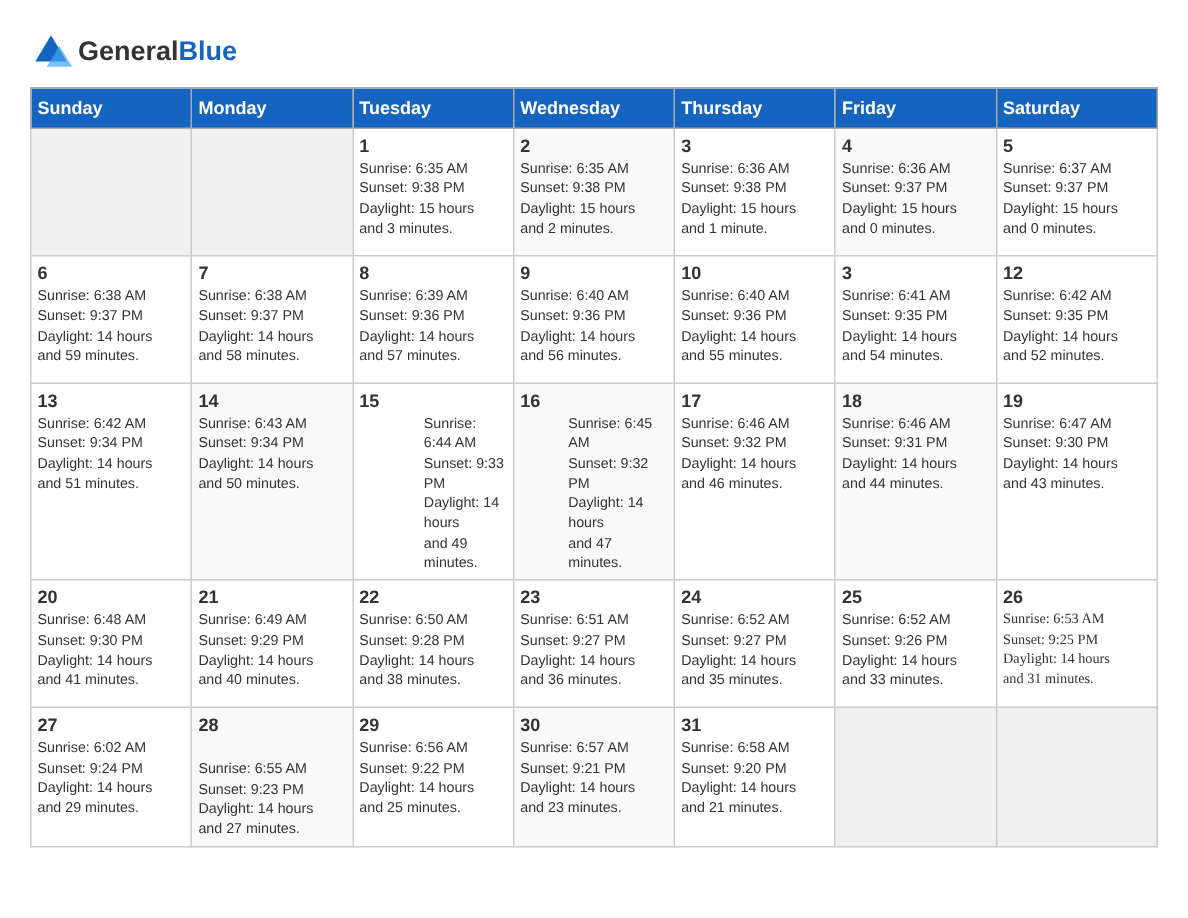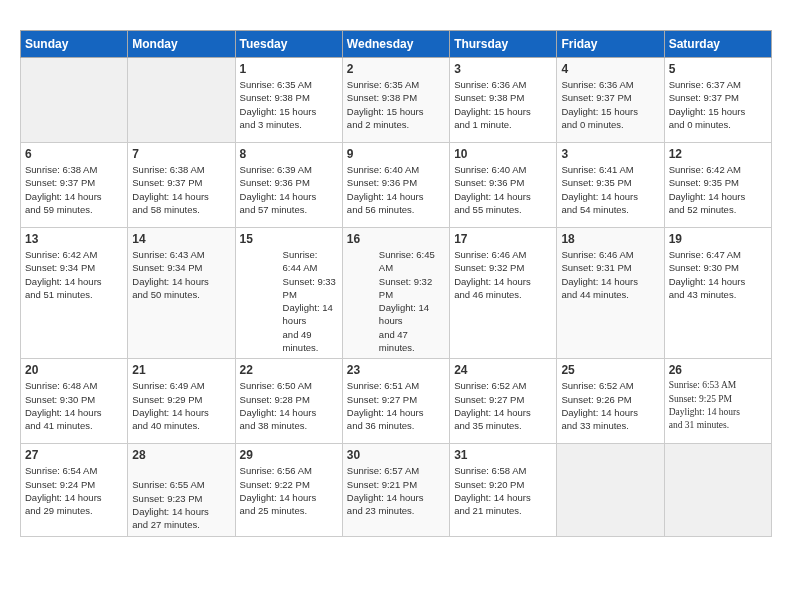--- a/index.html
+++ b/index.html
@@ -89,20 +89,29 @@
       color: #333;
     }
     .empty-cell {
       background: #f0f0f0 !important;
     }
   </style>
 </head>
 <body>
 
 <div class="header-area">
+  <div class="logo">
+    <svg class="logo-icon" viewBox="0 0 40 40">
+      <polygon points="20,5 35,30 5,30" fill="#1565C0"></polygon>
+      <polygon points="28,15 40,35 16,35" fill="#42A5F5" opacity="0.7"></polygon>
+    </svg>
+    <div>
+      <span class="logo-text-general">General</span><span class="logo-text-blue">Blue</span>
+    </div>
+  </div>
 </div>
 
 <table>
   <thead>
     <tr>
     <th>Sunday</th>
         <th>Monday</th>
         <th>Tuesday</th>
         <th>Wednesday</th>
         <th>Thursday</th>
@@ -299,21 +308,21 @@
           <span class="day-number">26</span>
           <div class="day-info" style="white-space: pre-line; font-family: Liberation Serif, serif;">Sunrise: 6:53 AM
 Sunset: 9:25 PM
 Daylight: 14 hours
 and 31 minutes.</div>
         </td>
       </tr>
       <tr>
         <td>
           <span class="day-number">27</span>
-          <div class="day-info" style="white-space: pre-line;">Sunrise: 6:54 AM
+          <div class="day-info" style="white-space: pre-line;">Sunrise: 6:02 AM
 Sunset: 9:24 PM
 Daylight: 14 hours
 and 29 minutes.</div>
         </td>
         <td>
           <span class="day-number">28</span>
           <div class="day-info" style="white-space: pre-line; margin-top: 16px;">Sunrise: 6:55 AM
 Sunset: 9:23 PM
 Daylight: 14 hours
 and 27 minutes.</div>

